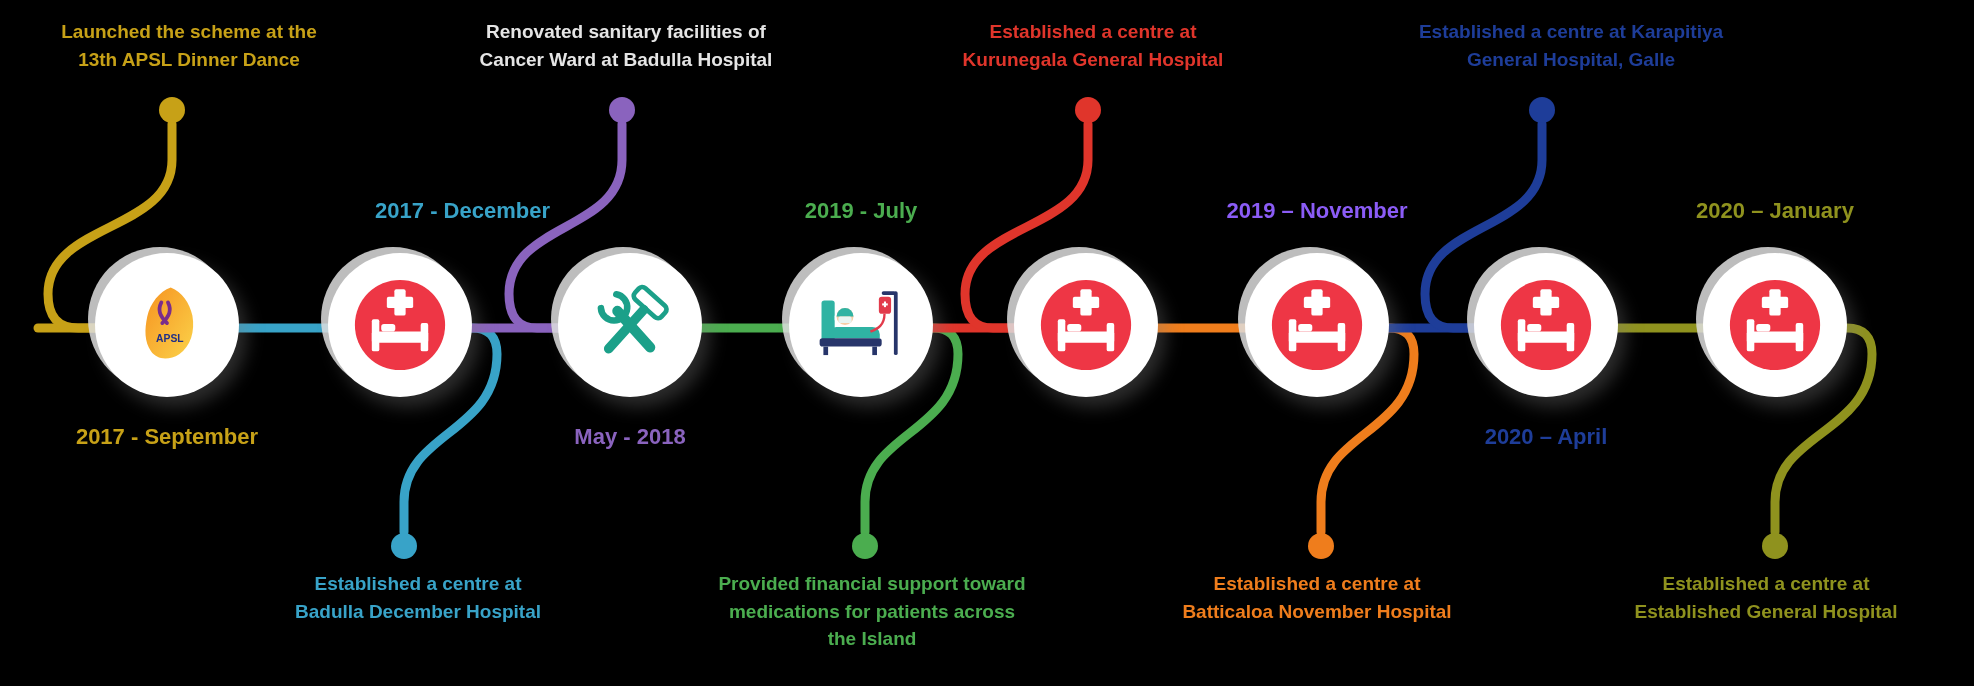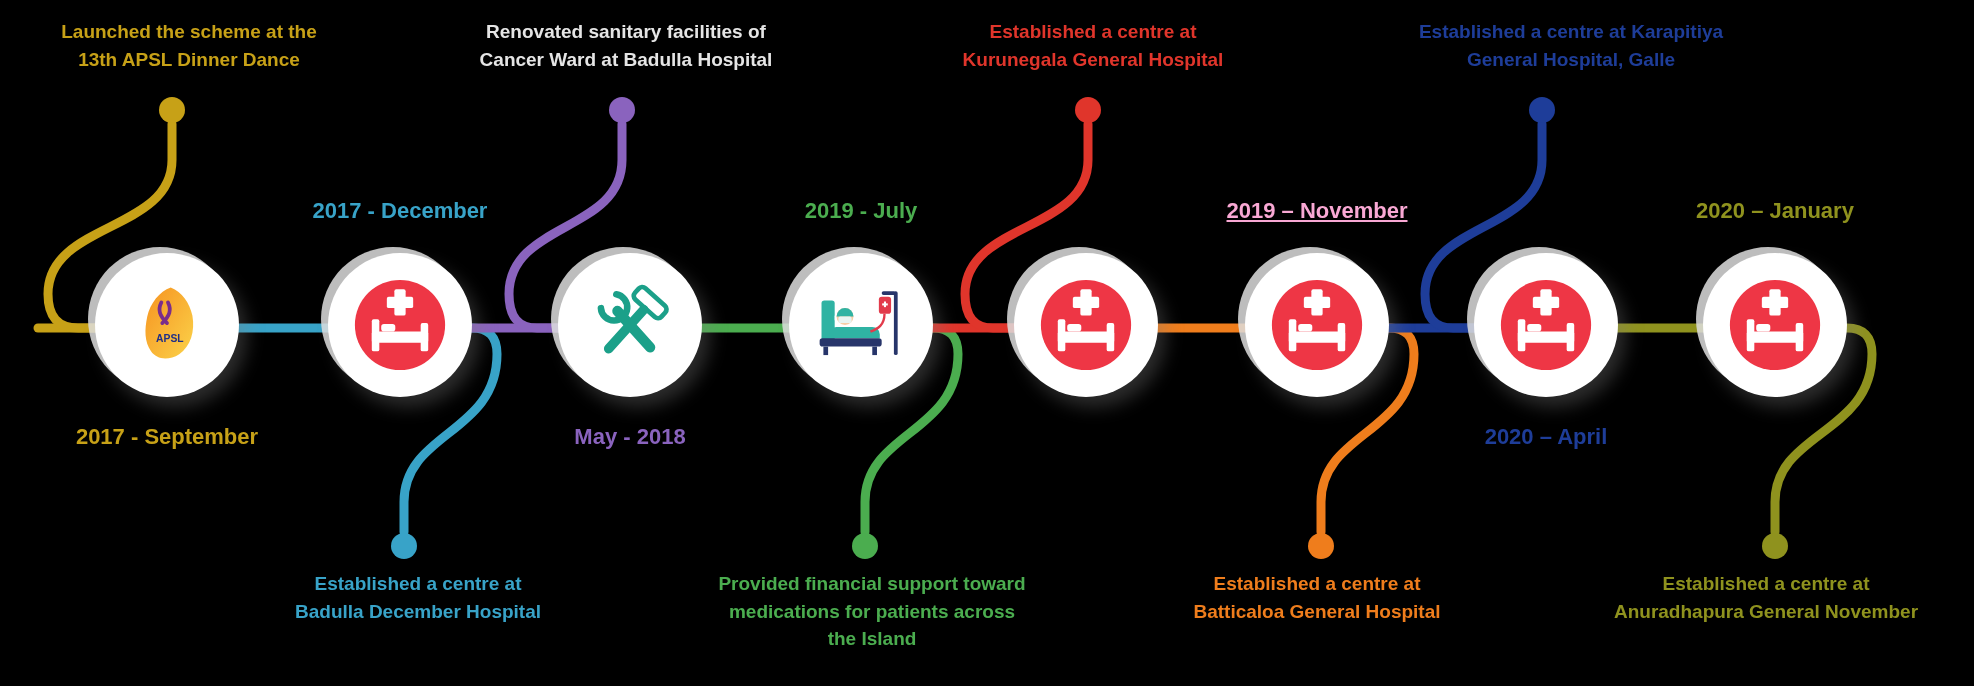--- a/index.html
+++ b/index.html
@@ -162,24 +162,24 @@
         <use href="#icon-bed"></use>
       </svg>
   </div>
   <div class="node-circle" style="left:1703px">
     <svg class="icon" viewBox="0 0 100 100">
         <use href="#icon-bed"></use>
       </svg>
   </div>
 
   <div class="date pos-bottom" style="left: 17px; color: rgb(199, 161, 23);">2017 - September</div>
-  <div class="date pos-top" style="left: 250px; color: rgb(56, 163, 200);">2017 - December</div>
+  <div class="date pos-top" style="left: 250px; color: rgb(56, 163, 200); text-align: right;">2017 - December</div>
   <div class="date pos-bottom" style="left: 480px; color: rgb(138, 99, 190);">May - 2018</div>
   <div class="date pos-top" style="left: 711px; color: rgb(75, 173, 79);">2019 - July</div>
-  <div class="date pos-top" style="left: 1167px; color: #f9a8d4; text-decoration: underline;">2019 – November</div>
+  <div class="date pos-top" style="left: 1167px; color: #8b5cf6;">2019 – November</div>
   <div class="date pos-bottom" style="left: 1396px; color: rgb(30, 61, 153);">2020 – April</div>
   <div class="date pos-top" style="left: 1625px; color: rgb(143, 146, 30);">2020 – January</div>
 
   <div class="desc pos-top" style="left: -11px; color: rgb(199, 161, 23);">
     <div>Launched the scheme at the</div>
     <div>13th APSL Dinner Dance</div>
   </div>
   <div class="desc pos-bottom" style="left: 218px; color: rgb(56, 163, 200);">
     <div>Established a centre at</div>
     <div>Badulla December Hospital</div>
@@ -192,24 +192,24 @@
     <div>Provided financial support toward</div>
     <div>medications for patients across</div>
     <div>the Island</div>
   </div>
   <div class="desc pos-top" style="left: 893px; color: rgb(224, 53, 43);">
     <div>Established a centre at</div>
     <div>Kurunegala General Hospital</div>
   </div>
   <div class="desc pos-bottom" style="left: 1117px; color: rgb(239, 125, 28);">
     <div>Established a centre at</div>
-    <div>Batticaloa General Hospital</div>
+    <div>Batticaloa November Hospital</div>
   </div>
   <div class="desc pos-top" style="left: 1371px; color: rgb(30, 61, 153);">
     <div>Established a centre at Karapitiya</div>
     <div>General Hospital, Galle</div>
   </div>
   <div class="desc pos-bottom" style="left: 1566px; color: rgb(143, 146, 30);">
     <div>Established a centre at</div>
-    <div>Anuradhapura General November</div>
+    <div>Established General Hospital</div>
   </div>
 
 </div>
 
 </body></html>

